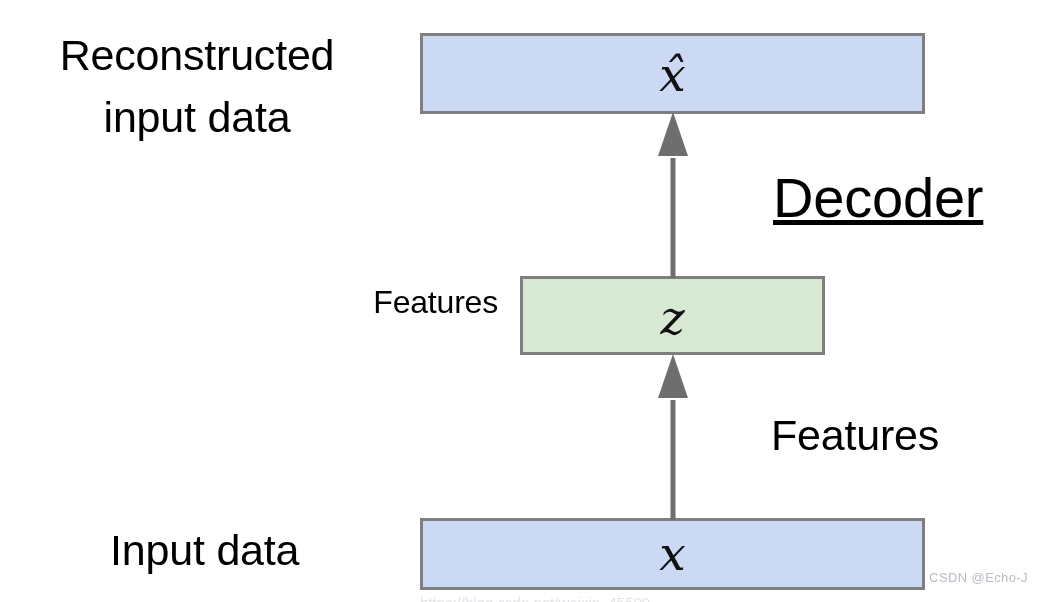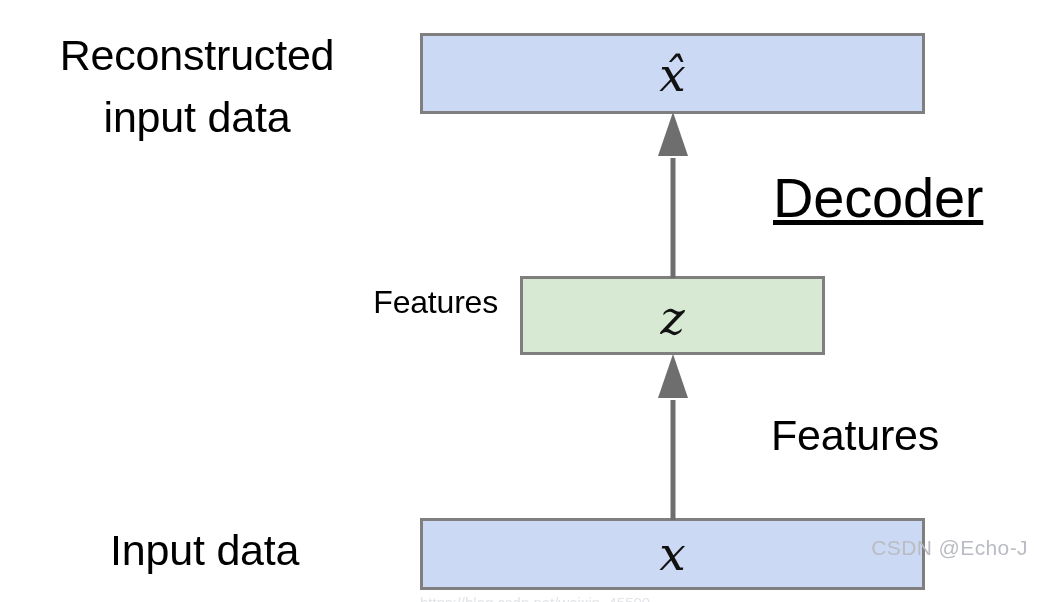--- a/index.html
+++ b/index.html
@@ -138,22 +138,22 @@
   #arrow-encoder {
     top: 354px;
     height: 166px;
   }
   .arrow svg { display: block; width: 100%; height: 100%; }
 
   
   #watermark {
     position: absolute;
     right: 12px;
-    top: 536px;
-    font-size: 21px;
+    top: 570px;
+    font-size: 13px;
     color: #b9bcc2;
     font-family: "Liberation Sans", sans-serif;
     letter-spacing: 0.4px;
     white-space: nowrap;
   }
 
   #watermark-url {
     position: absolute;
     left: 420px;
     top: 594px;

